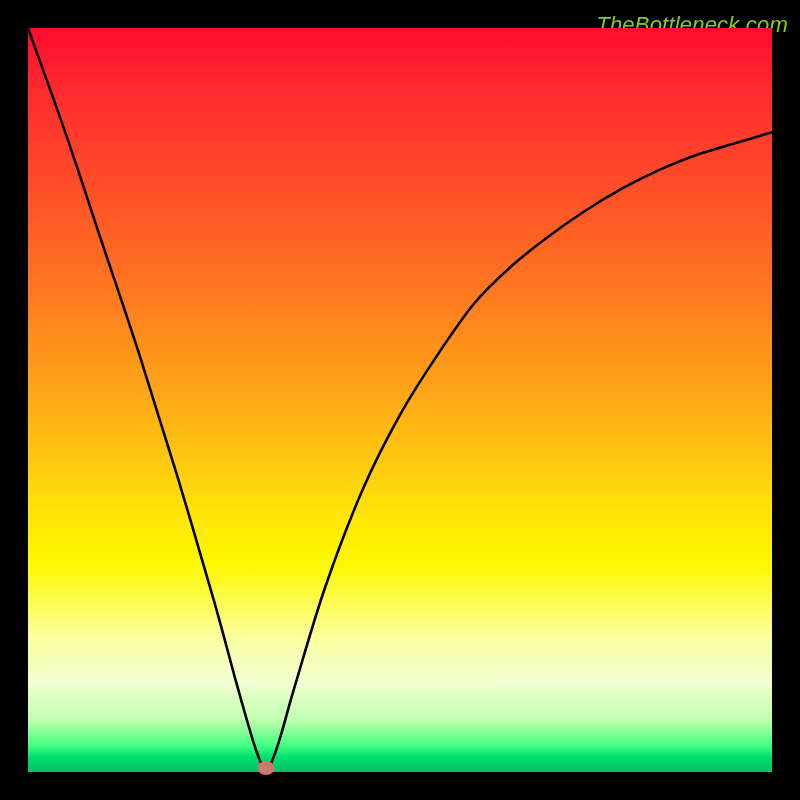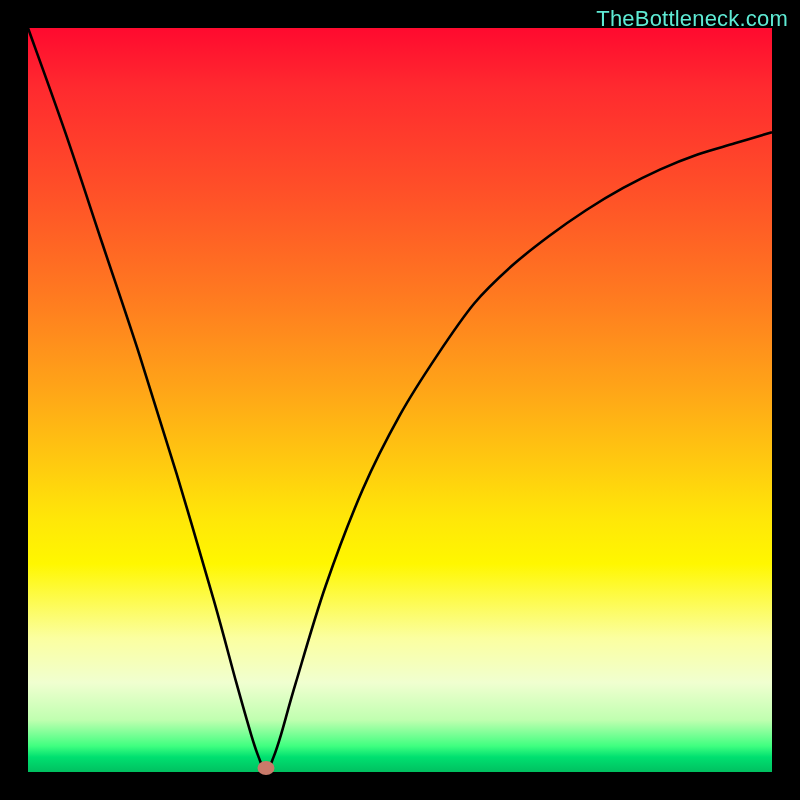--- a/index.html
+++ b/index.html
@@ -29,26 +29,27 @@
       #fbffa0 82%,
       #f0ffd0 88%,
       #c0ffb0 93%,
       #40ff80 96.5%,
       #00e070 98%,
       #00c060 100%
     );
   }
   .watermark {
     position: absolute;
-    top: 6px;
+    top: 12px;
     right: 12px;
-    color: #5eead4;
+    color: #84cc16;
     font-size: 22px;
     font-weight: 500;
     letter-spacing: 0.2px;
+    font-style: italic;
   }
   svg.curve {
     position: absolute;
     left: 0;
     top: 0;
     width: 100%;
     height: 100%;
     overflow: visible;
   }
   .marker {

